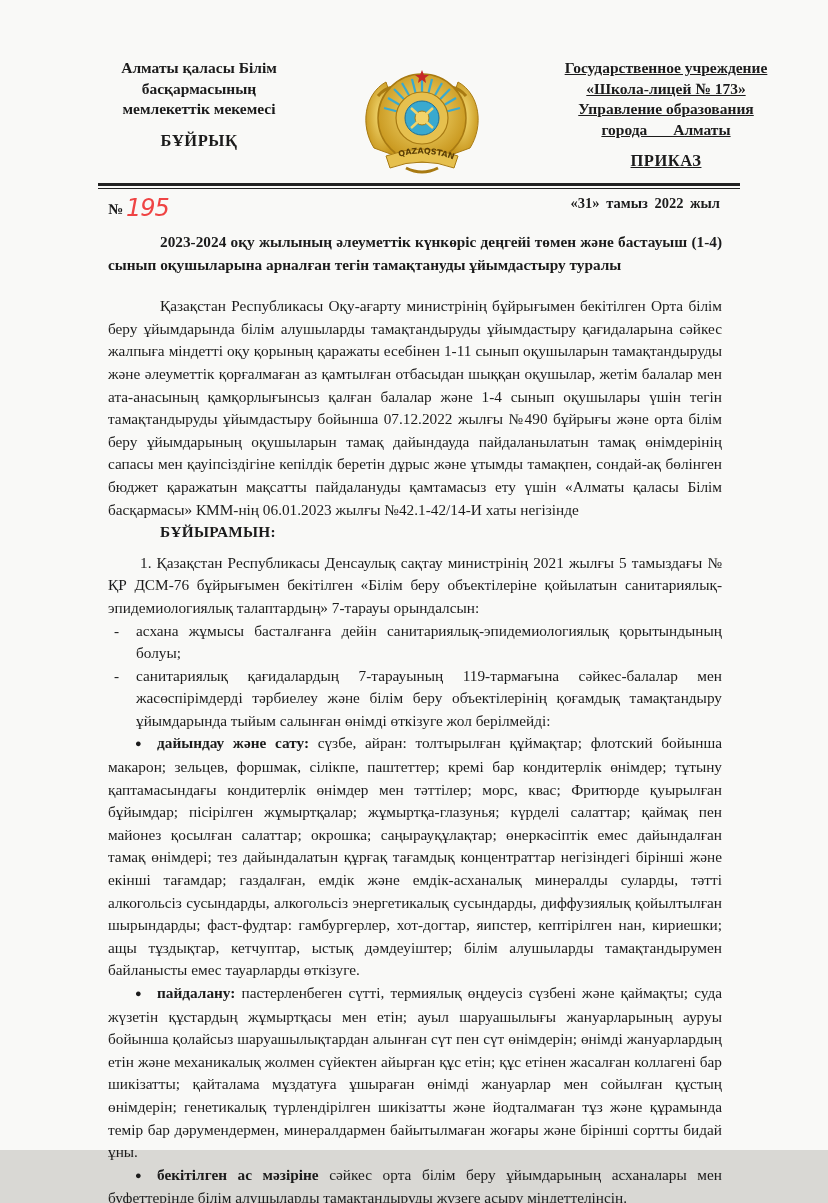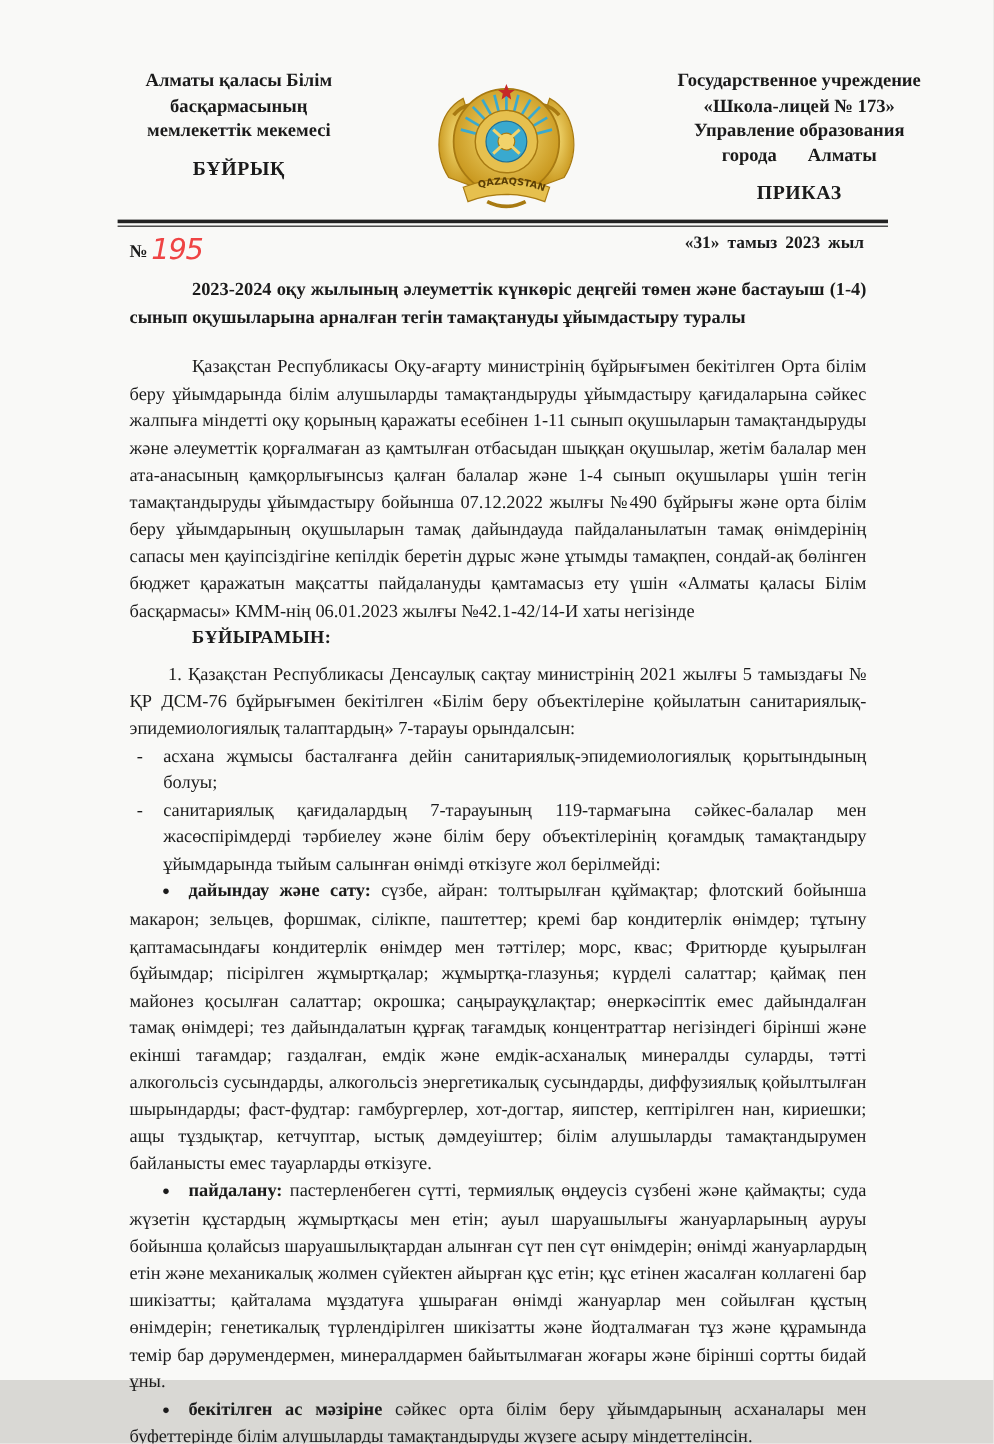--- a/index.html
+++ b/index.html
@@ -18,21 +18,21 @@
   .ghost {
     position: absolute; left: 60px; right: 40px; color: #c9c9c6; font-size: 12px; line-height: 18px;
     opacity: 0.55; pointer-events: none; overflow: hidden;
   }
   .hdr-left {
     position: absolute; left: 96px; top: 58px; width: 206px;
     text-align: center; font-weight: bold; font-size: 15.5px; line-height: 20.5px;
   }
   .hdr-right {
     position: absolute; left: 546px; top: 58px; width: 240px;
-    text-align: center; font-weight: bold; font-size: 15.5px; line-height: 20.5px;
+    text-align: center; font-weight: bold; font-size: 15.5px; line-height: 20.5px; text-decoration: underline;
   }
   .hdr-left .title, .hdr-right .title { font-size: 16.5px; letter-spacing: 0.5px; margin-top: 11px; }
   .hdr-right .city { word-spacing: 22px; }
   .emblem {
     position: absolute; left: 356px; top: 56px; width: 132px; height: 130px;
   }
   .rule-top { position: absolute; left: 98px; width: 642px; top: 183px; height: 3px; background: #222; }
   .rule-bot { position: absolute; left: 98px; width: 642px; top: 188px; height: 1px; background: #222; }
   .num {
     position: absolute; left: 108px; top: 192px; font-size: 15px; font-weight: bold;
@@ -129,21 +129,21 @@
     <div class="city">города Алматы</div>
     <div class="title">ПРИКАЗ</div>
   </div>
 
   <div class="rule-top"></div>
   <div class="rule-bot"></div>
 
   <div class="num">
     <span>№</span><span class="hand">195</span>
   </div>
-  <div class="date">«31» тамыз 2023 жыл</div>
+  <div class="date">«31» тамыз 2022 жыл</div>
 
   <div class="body">
     <p class="subject">2023-2024 оқу жылының әлеуметтік күнкөріс деңгейі төмен және бастауыш (1-4) сынып оқушыларына арналған тегін тамақтануды ұйымдастыру туралы</p>
     <p class="p">Қазақстан Республикасы Оқу-ағарту министрінің бұйрығымен бекітілген Орта білім беру ұйымдарында білім алушыларды тамақтандыруды ұйымдастыру қағидаларына сәйкес жалпыға міндетті оқу қорының қаражаты есебінен 1-11 сынып оқушыларын тамақтандыруды және әлеуметтік қорғалмаған аз қамтылған отбасыдан шыққан оқушылар, жетім балалар мен ата-анасының қамқорлығынсыз қалған балалар және 1-4 сынып оқушылары үшін тегін тамақтандыруды ұйымдастыру бойынша 07.12.2022 жылғы №490 бұйрығы және орта білім беру ұйымдарының оқушыларын тамақ дайындауда пайдаланылатын тамақ өнімдерінің сапасы мен қауіпсіздігіне кепілдік беретін дұрыс және ұтымды тамақпен, сондай-ақ бөлінген бюджет қаражатын мақсатты пайдалануды қамтамасыз ету үшін «Алматы қаласы Білім басқармасы» КММ-нің 06.01.2023 жылғы №42.1-42/14-И хаты негізінде</p>
     <p class="order">БҰЙЫРАМЫН:</p>
 
     <p class="item">1. Қазақстан Республикасы Денсаулық сақтау министрінің 2021 жылғы 5 тамыздағы № ҚР ДСМ-76 бұйрығымен бекітілген «Білім беру объектілеріне қойылатын санитариялық-эпидемиологиялық талаптардың» 7-тарауы орындалсын:</p>
     <div class="dash">
       <span class="mk">-</span>
       <span class="tx">асхана жұмысы басталғанға дейін санитариялық-эпидемиологиялық қорытындының болуы;</span>

